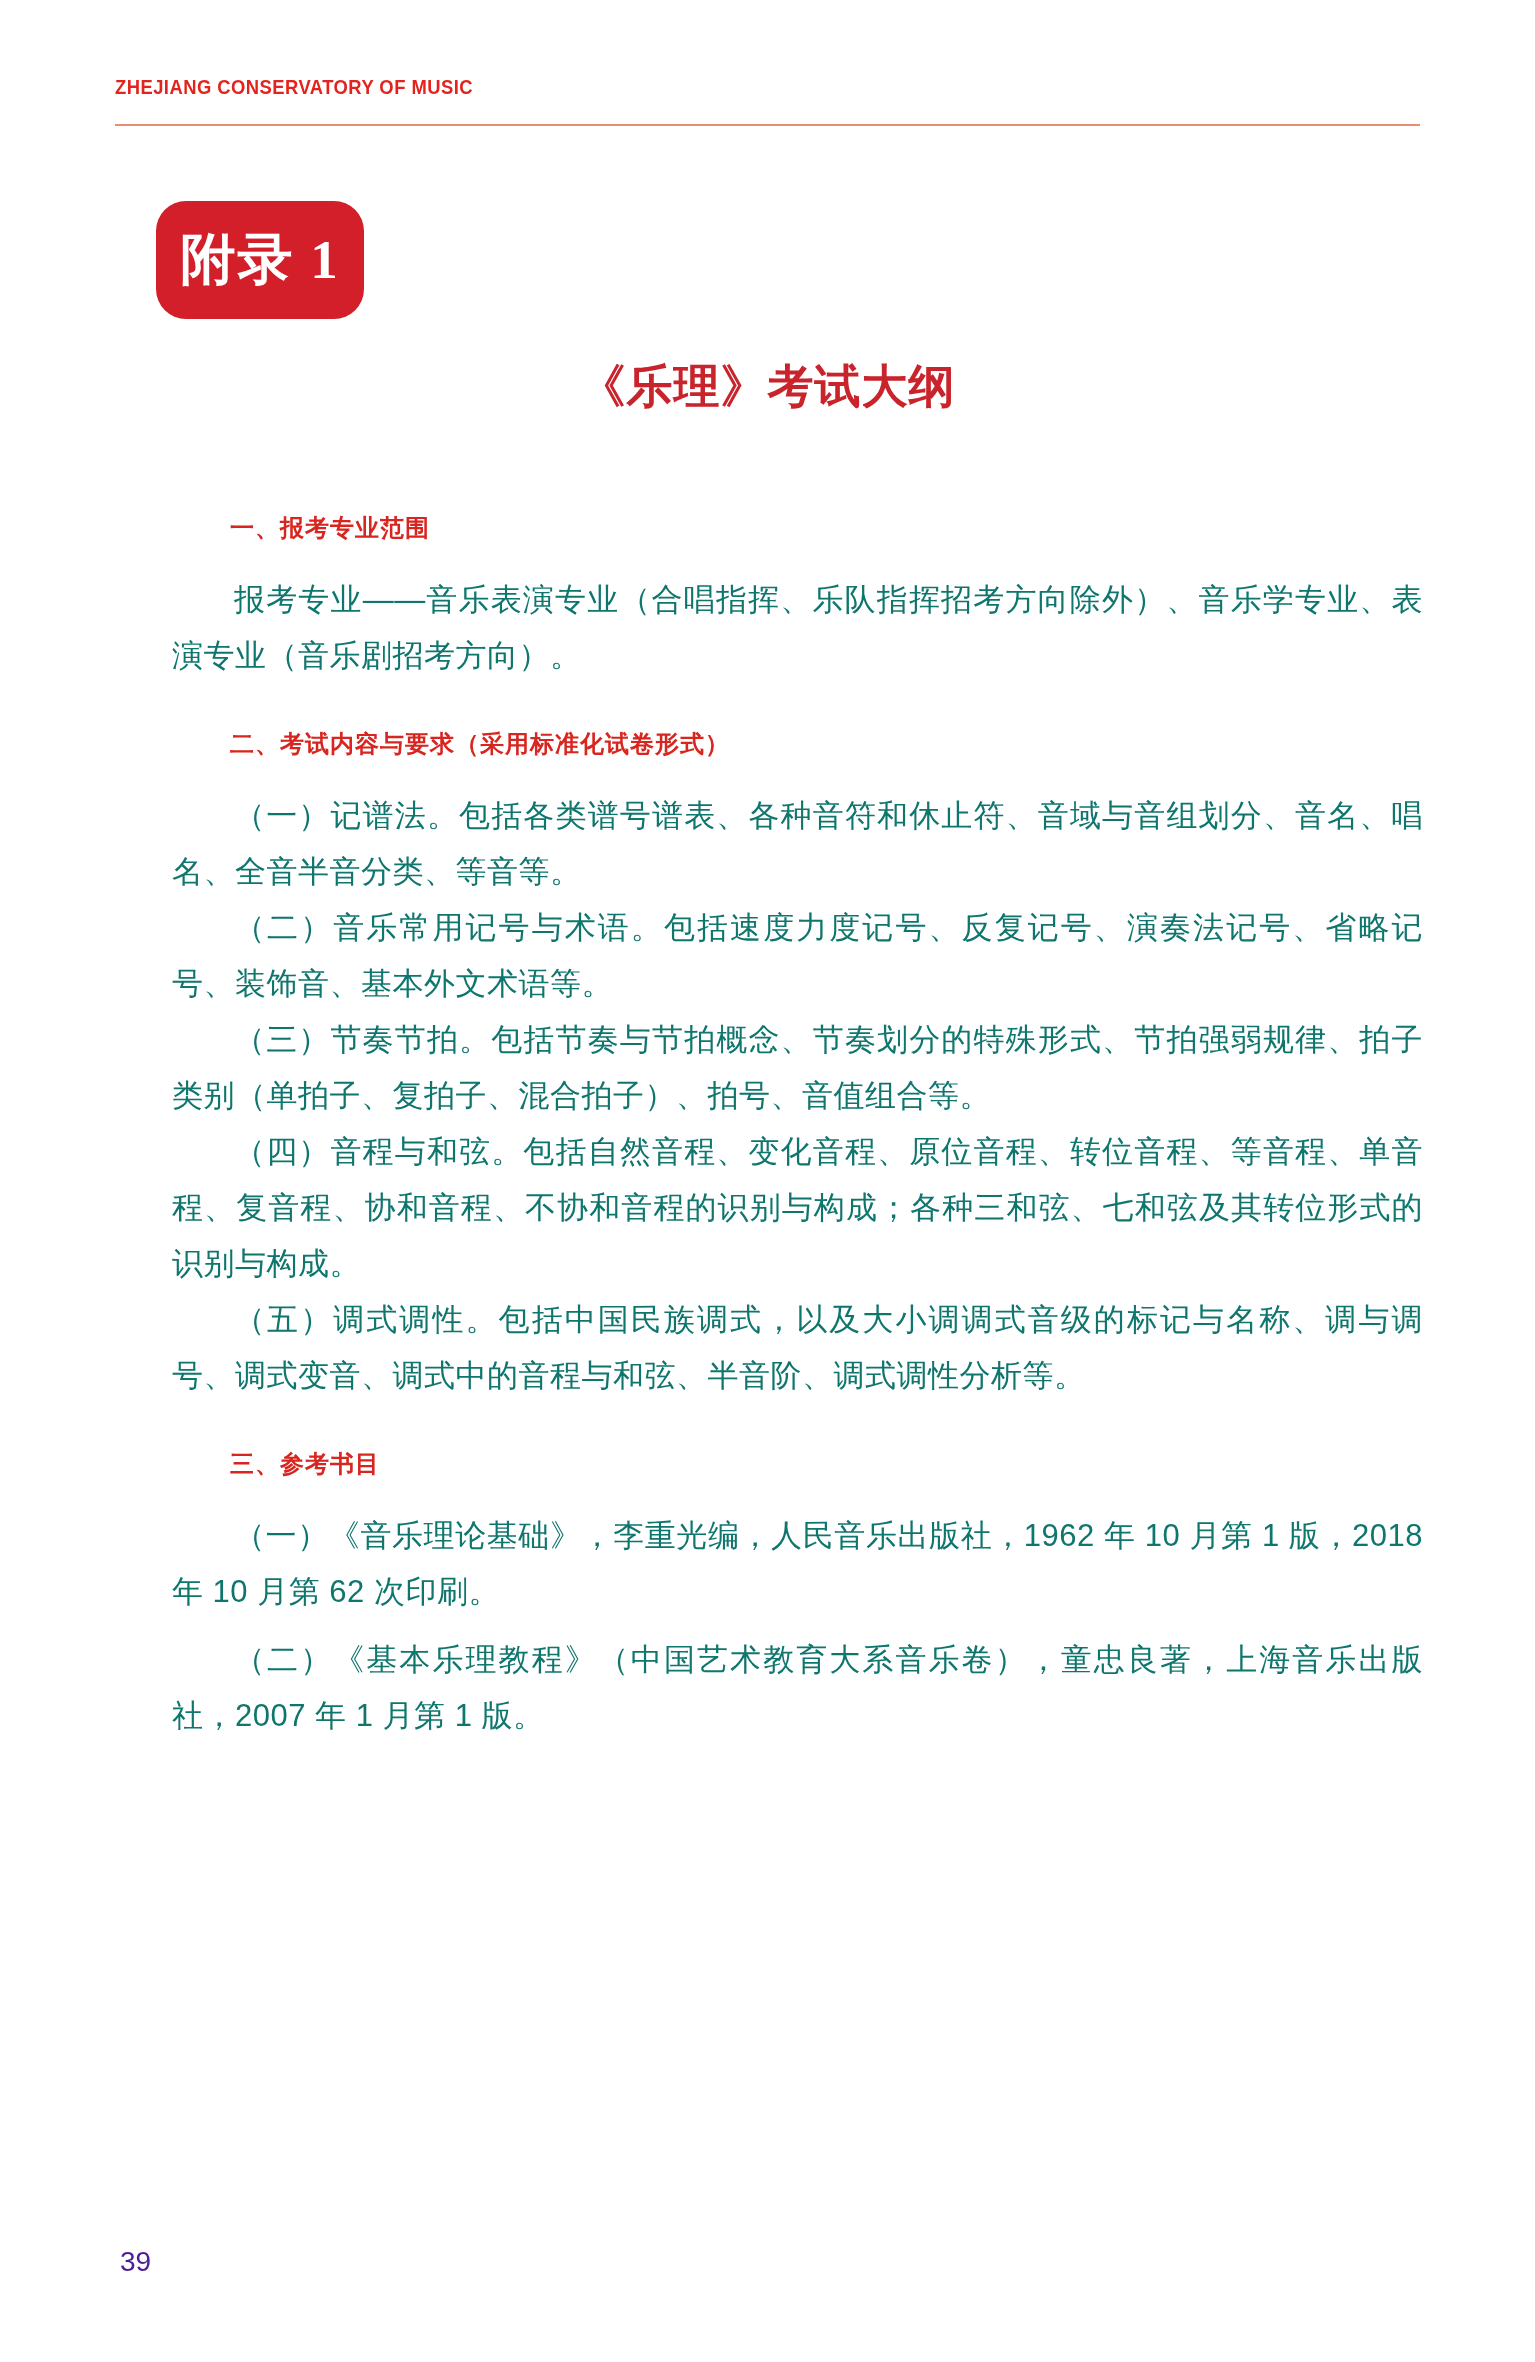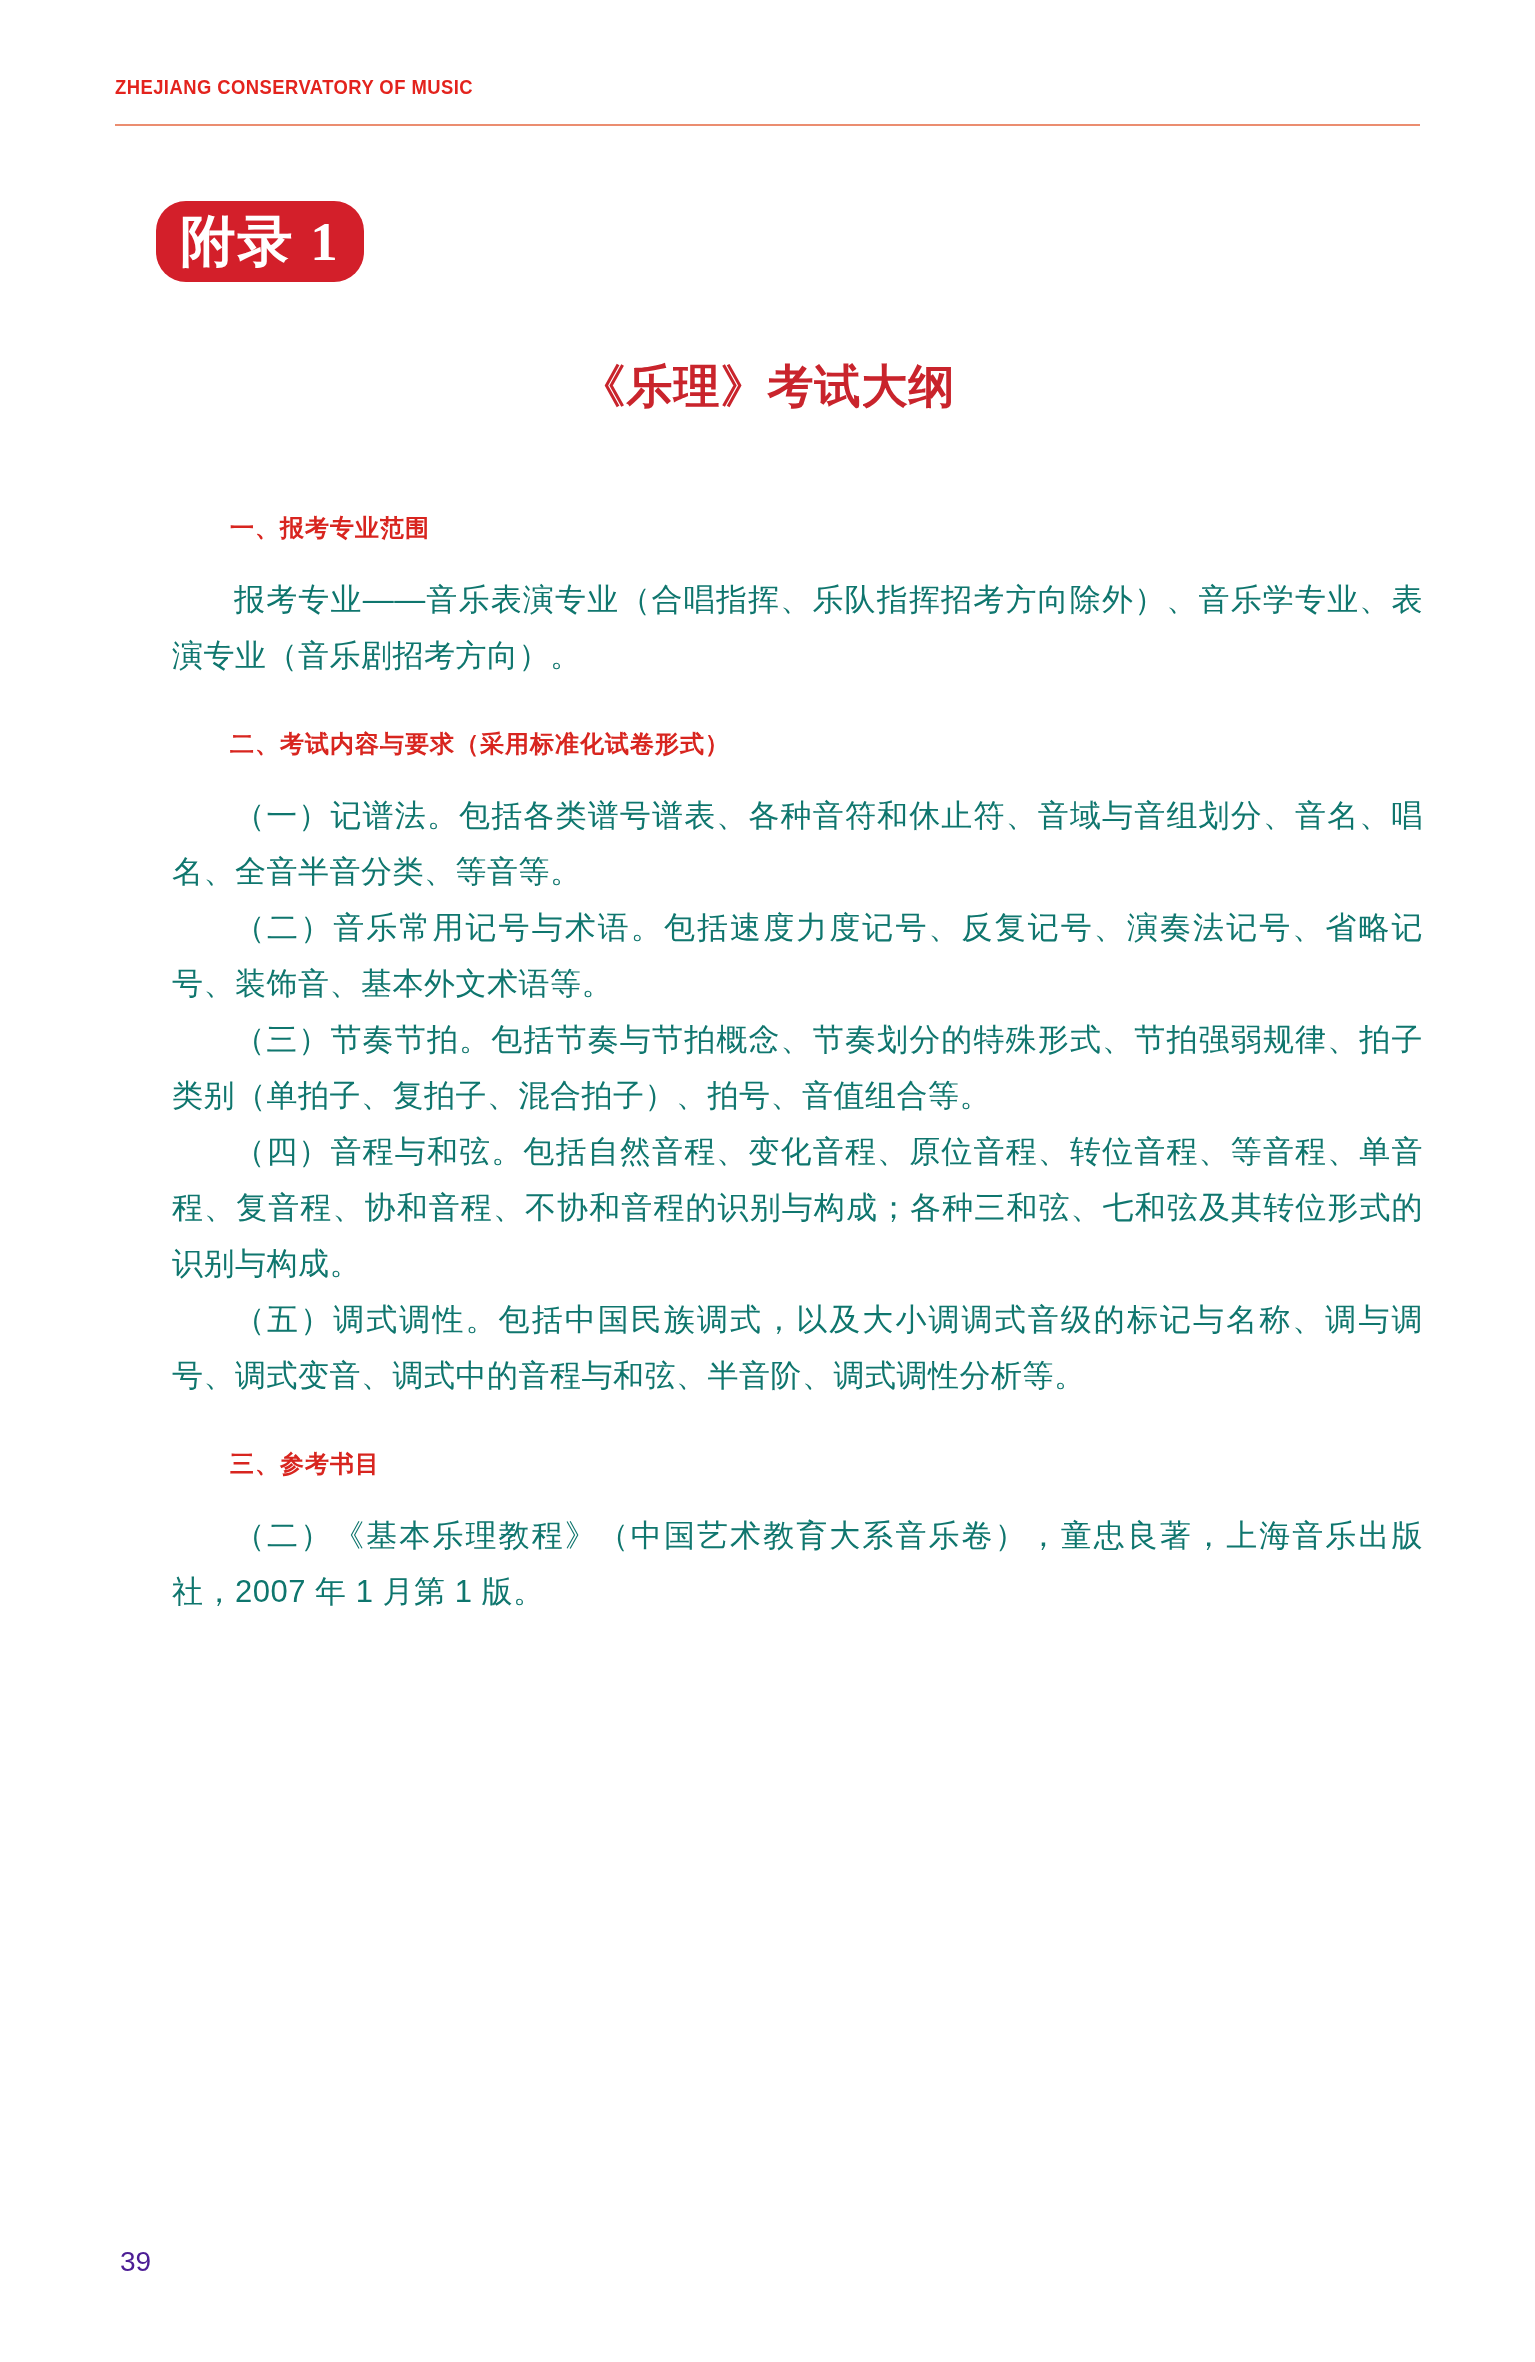--- a/index.html
+++ b/index.html
@@ -36,21 +36,21 @@
     right: 115px;
     height: 2px;
     background: #eb8d70;
   }
   
   .badge {
     position: absolute;
     top: 201px;
     left: 156px;
     width: 208px;
-    height: 81px;
+    height: 118px;
     background: #d31f2a;
     border-radius: 30px;
     color: #ffffff;
     font-family: "Liberation Serif", serif;
     font-weight: bold;
     font-size: 55px;
     display: flex;
     align-items: center;
     justify-content: center;
     letter-spacing: 2px;
@@ -130,20 +130,21 @@
       <h2 class="sec-heading">二、考试内容与要求（采用标准化试卷形式）</h2>
       <p>（一）记谱法。包括各类谱号谱表、各种音符和休止符、音域与音组划分、音名、唱名、全音半音分类、等音等。</p>
       <p>（二）音乐常用记号与术语。包括速度力度记号、反复记号、演奏法记号、省略记号、装饰音、基本外文术语等。</p>
       <p>（三）节奏节拍。包括节奏与节拍概念、节奏划分的特殊形式、节拍强弱规律、拍子类别（单拍子、复拍子、混合拍子）、拍号、音值组合等。</p>
       <p>（四）音程与和弦。包括自然音程、变化音程、原位音程、转位音程、等音程、单音程、复音程、协和音程、不协和音程的识别与构成；各种三和弦、七和弦及其转位形式的识别与构成。</p>
       <p>（五）调式调性。包括中国民族调式，以及大小调调式音级的标记与名称、调与调号、调式变音、调式中的音程与和弦、半音阶、调式调性分析等。</p>
     </section>
 
     <section class="block books">
       <h2 class="sec-heading">三、参考书目</h2>
+      <p>（一）《音乐理论基础》，李重光编，人民音乐出版社，1962 年 10 月第 1 版，2018 年 10 月第 62 次印刷。</p>
       <p>（二）《基本乐理教程》（中国艺术教育大系音乐卷），童忠良著，上海音乐出版社，2007 年 1 月第 1 版。</p>
     </section>
 
   </main>
 
   <div class="page-number">39</div>
 
 </div>
 
 </body></html>

